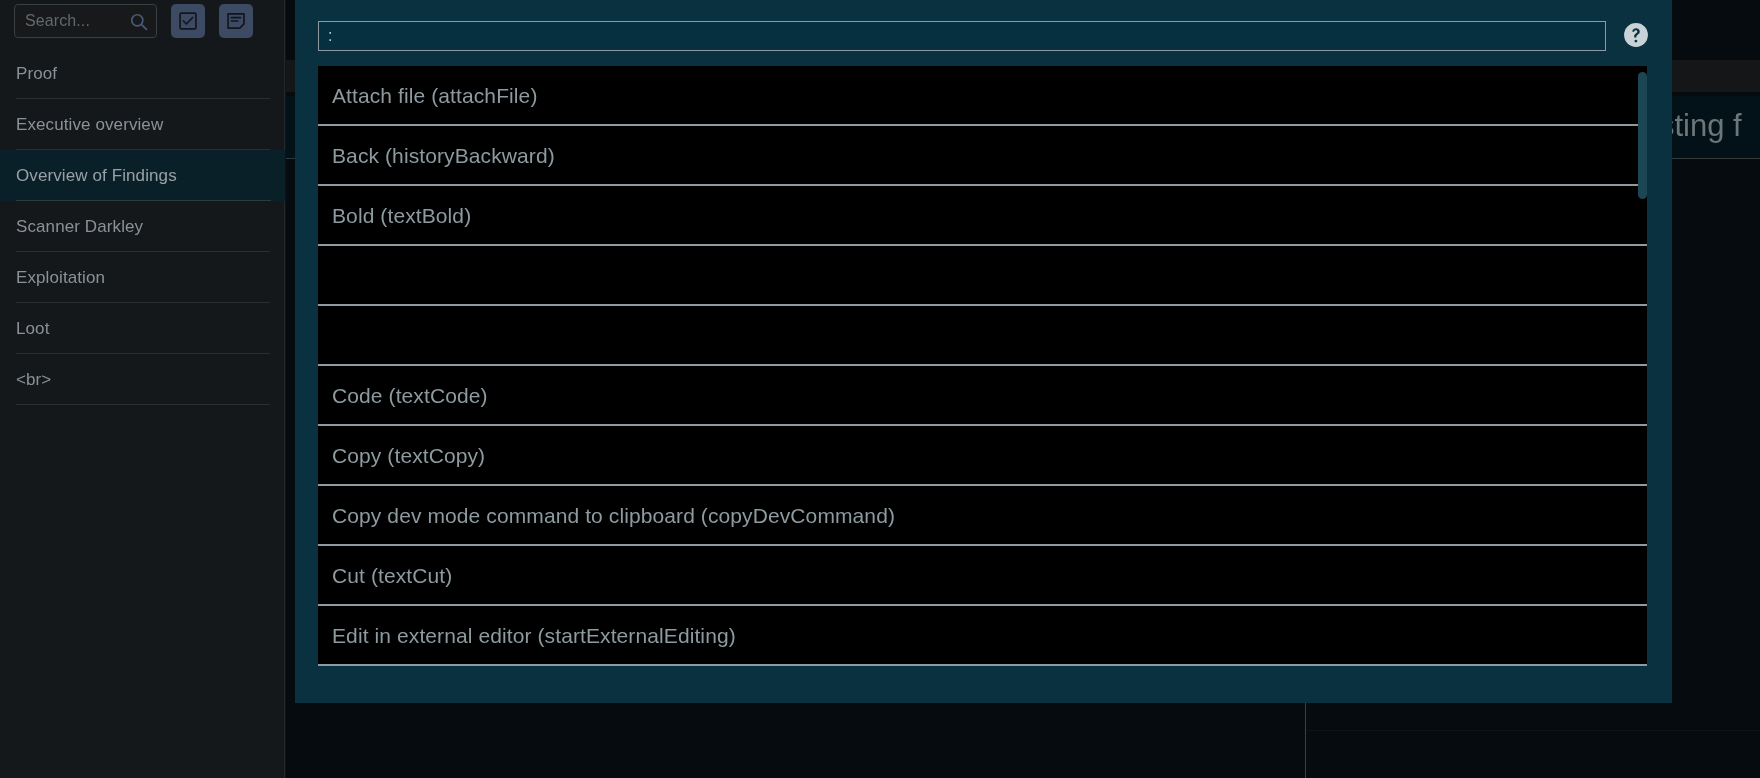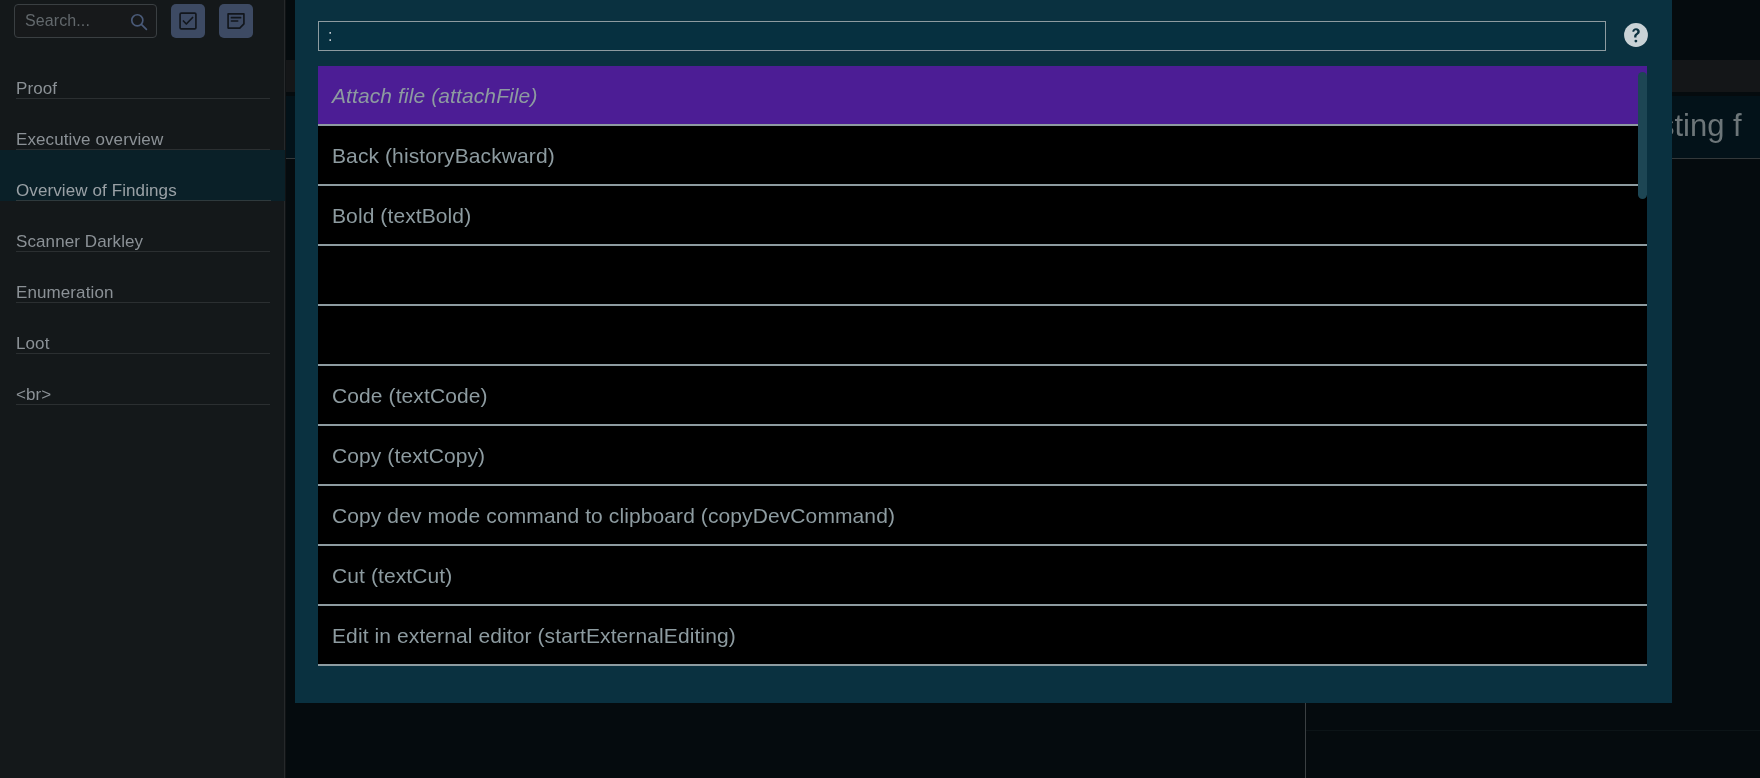--- a/index.html
+++ b/index.html
@@ -70,21 +70,21 @@
     justify-content: center;
     flex: 0 0 auto;
   }
   .tool-btn svg { display: block; }
 
   .nav-list { margin-top: 6px; }
   .nav-item {
     position: relative;
     height: 51px;
     display: flex;
-    align-items: flex-end;
+    align-items: center;
     padding-left: 16px;
     color: #8b9196;
     font-size: 17px;
     letter-spacing: .1px;
   }
   .nav-item .sep {
     position: absolute;
     left: 16px; right: 14px; bottom: 0;
     height: 1px;
     background: #2b2f31;
@@ -209,21 +209,21 @@
     position: relative;
     height: 60px;
     display: flex;
     align-items: center;
     padding-left: 14px;
     color: #8d9ba0;
     font-size: 21px;
     letter-spacing: .1px;
     background: #000000;
   }
-  .option.selected { background: #4c1d95; font-style: italic; }
+  .option.selected { background: #000000; }
   .option .rule {
     position: absolute;
     left: 0; right: 0; bottom: 0;
     height: 2px;
     background: #8d9ba0;
   }
 
   .scroll-track {
     position: absolute;
     right: 0; top: 0;
@@ -300,21 +300,21 @@
       </div>
       <div class="nav-item active">
         <span>Overview of Findings</span>
         <span class="sep"></span>
       </div>
       <div class="nav-item">
         <span>Scanner Darkley</span>
         <span class="sep"></span>
       </div>
       <div class="nav-item">
-        <span>Enumeration</span>
+        <span>Exploitation</span>
         <span class="sep"></span>
       </div>
       <div class="nav-item">
         <span>Loot</span>
         <span class="sep"></span>
       </div>
       <div class="nav-item">
         <span>&lt;br&gt;</span>
         <span class="sep"></span>
       </div>

